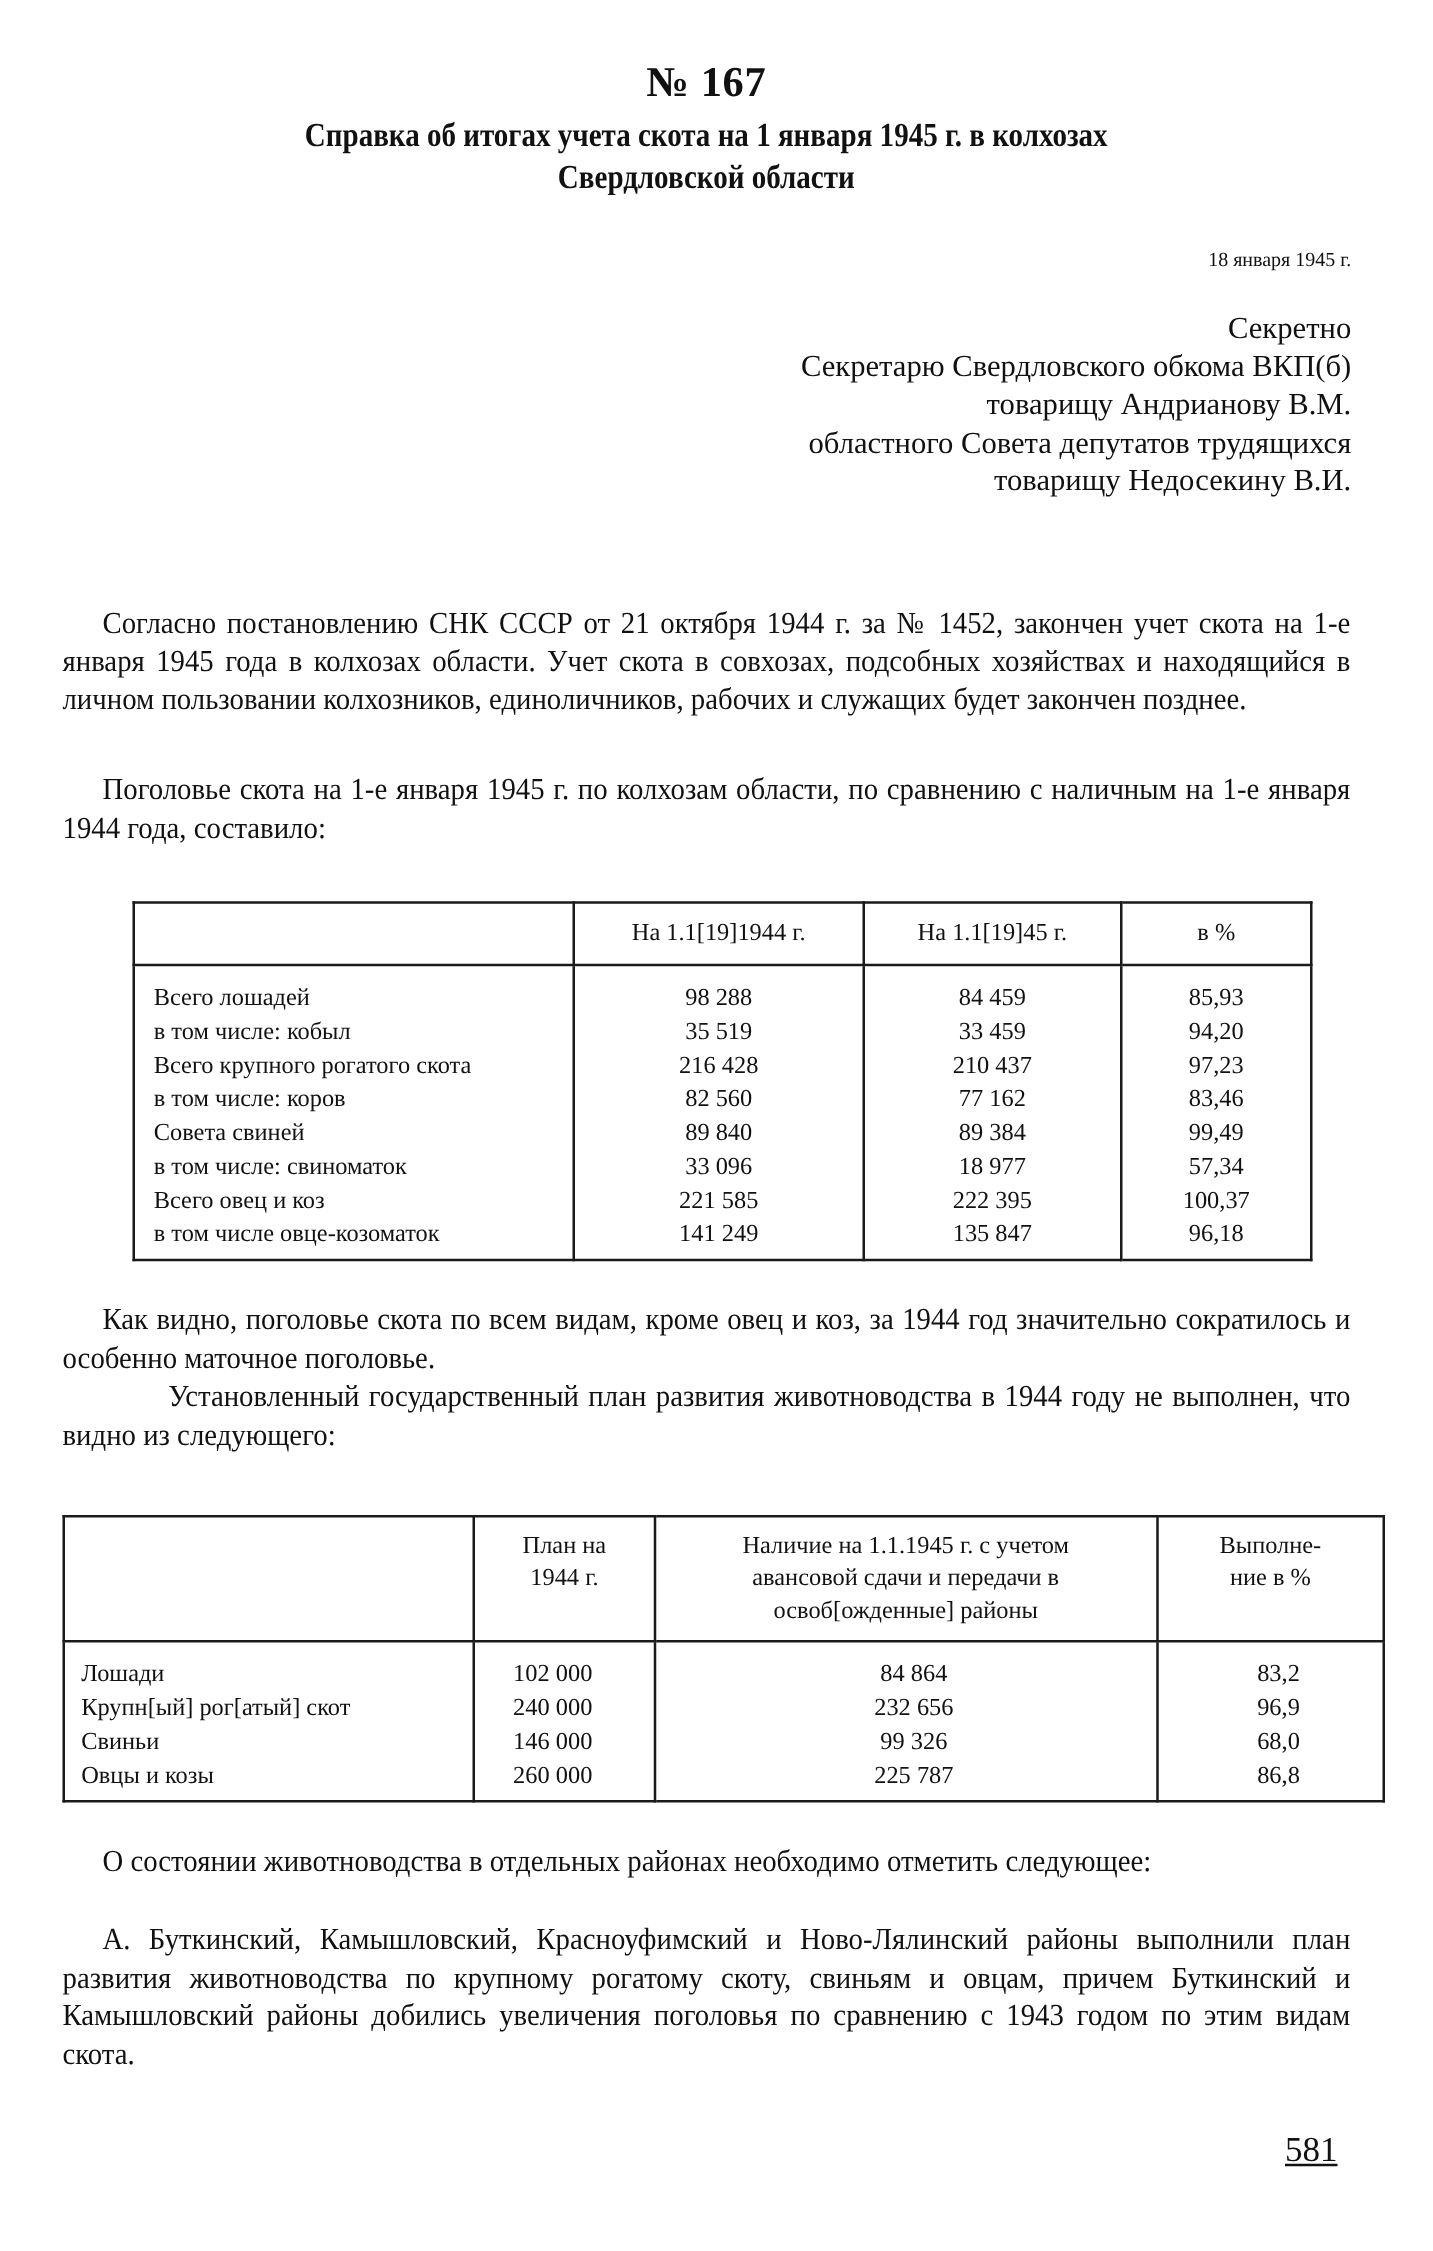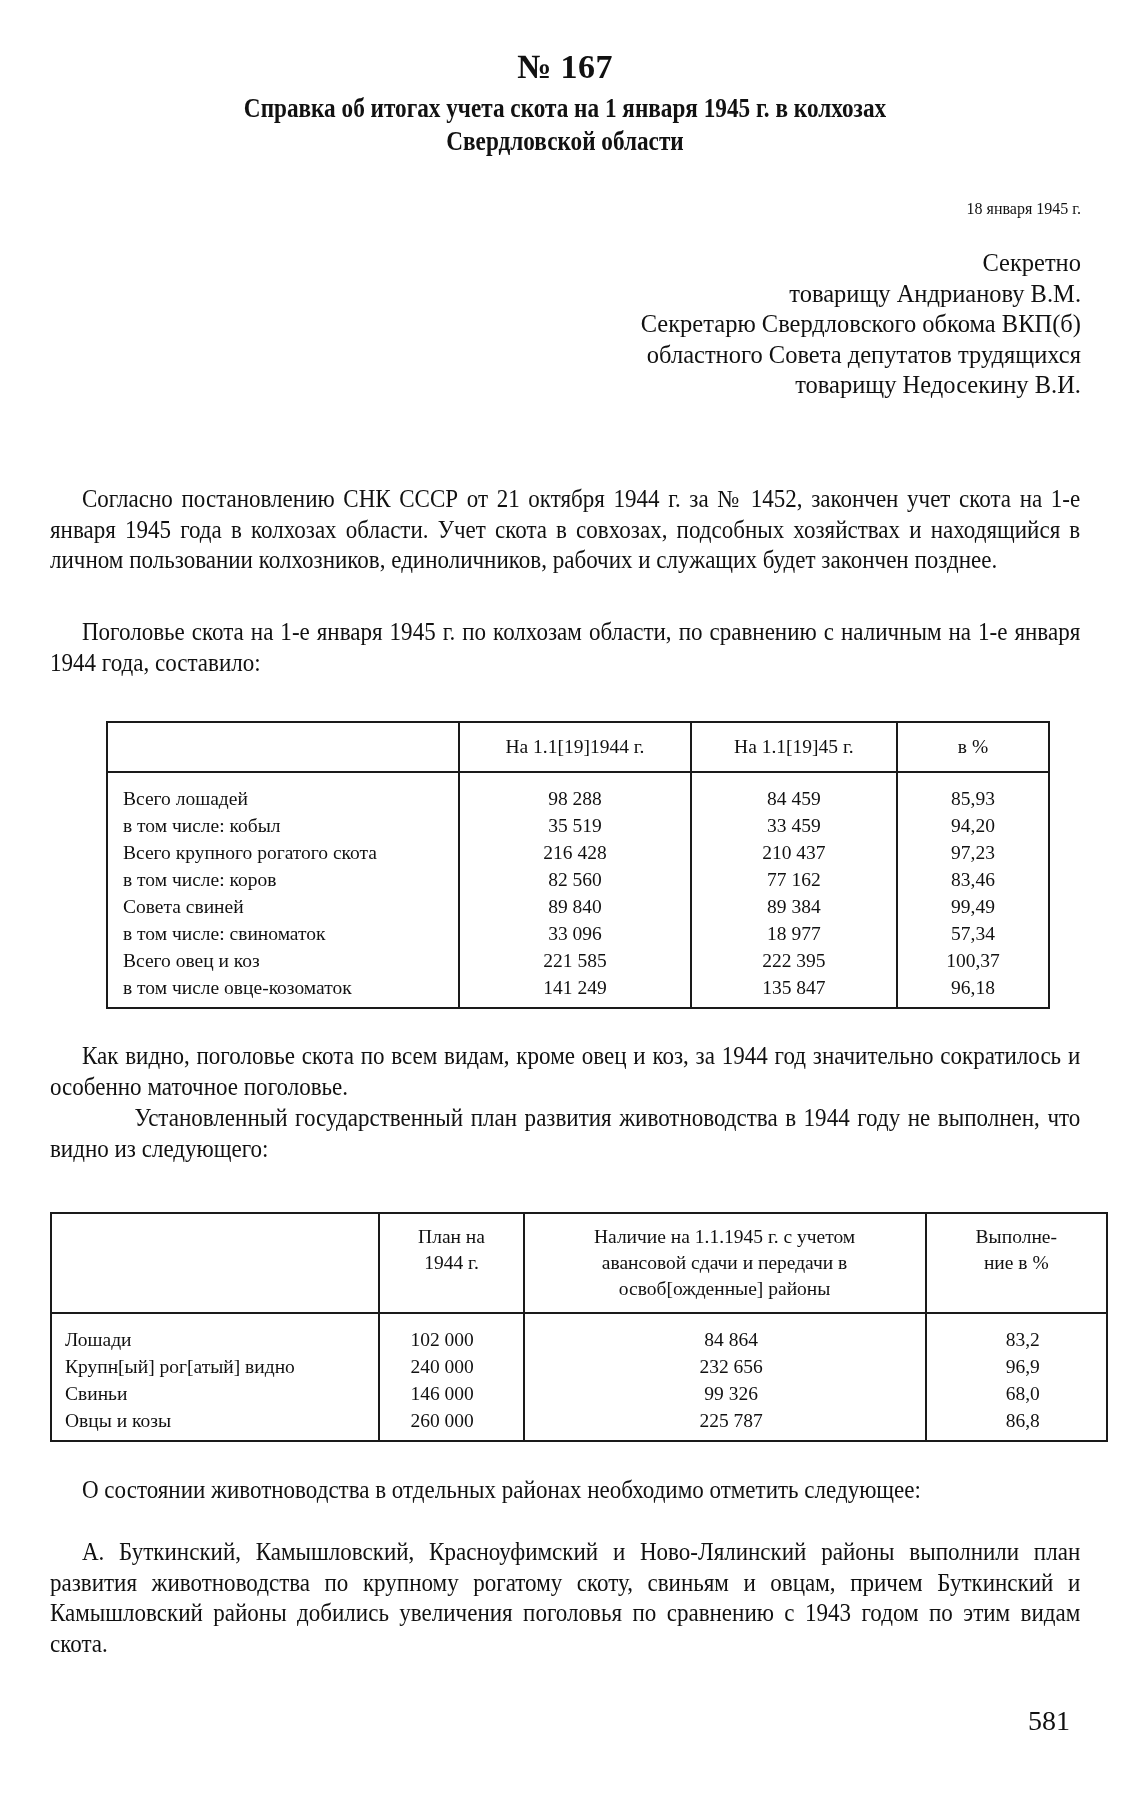--- a/index.html
+++ b/index.html
@@ -61,40 +61,40 @@
   .table-2 .col-a { width: 141px; }
   .table-2 .col-b { width: 397px; }
   .table-2 .col-c { width: 178px; }
   .table-2 td { padding-top: 12px; padding-bottom: 6px; }
   .table-2 .cell-lines div { height: 27px; line-height: 27px; padding-left: 13px; }
   .table-2 .label-cell div { text-align: left; }
   .table-2 .num-cell div { text-align: center; }
   .table-2 .num-cell.a div { text-align: left; padding-left: 30px; }
 
   .page-number {
-    position: absolute; top: 1705px; right: 10px; font-size: 28px;
+    position: absolute; top: 1705px; right: 10px; font-size: 28px; text-decoration: underline;
   }
 </style>
 </head>
 <body>
 
 <div class="page">
 
   <div class="doc-number">№ 167</div>
   <div class="doc-title">
     <div>Справка об итогах учета скота на 1 января 1945 г. в колхозах</div>
     <div>Свердловской области</div>
   </div>
 
   <div class="date-line">18 января 1945 г.</div>
 
   <div class="addressee-block">
     <div>Секретно</div>
+    <div>Секретарю Свердловского обкома ВКП(б)</div>
     <div>товарищу Андрианову В.М.</div>
-    <div>Секретарю Свердловского обкома ВКП(б)</div>
     <div>областного Совета депутатов трудящихся</div>
     <div>товарищу Недосекину В.И.</div>
   </div>
 
   <div class="para para-1"><span class="indent"></span><span>Согласно постановлению СНК СССР от 21 октября 1944 г. за № 1452, закончен учет скота на 1-е января 1945 года в колхозах области. Учет скота в совхозах, подсобных хозяйствах и находящийся в личном пользовании колхозников, единоличников, рабочих и служащих будет закончен позднее.</span></div>
   <div class="para para-2"><span class="indent"></span><span>Поголовье скота на 1-е января 1945 г. по колхозам области, по сравнению с наличным на 1-е января 1944 года, составило:</span></div>
 
   <table class="table-1">
     <thead>
       <tr>
@@ -169,21 +169,21 @@
         <th class="col-c">
           <div>Выполне-</div>
           <div>ние в %</div>
         </th>
       </tr>
     </thead>
     <tbody>
       <tr>
         <td class="label-cell cell-lines">
           <div>Лошади</div>
-          <div>Крупн[ый] рог[атый] видно</div>
+          <div>Крупн[ый] рог[атый] скот</div>
           <div>Свиньи</div>
           <div>Овцы и козы</div>
         </td>
         <td class="num-cell a cell-lines">
           <div>102 000</div>
           <div>240 000</div>
           <div>146 000</div>
           <div>260 000</div>
         </td>
         <td class="num-cell cell-lines">

